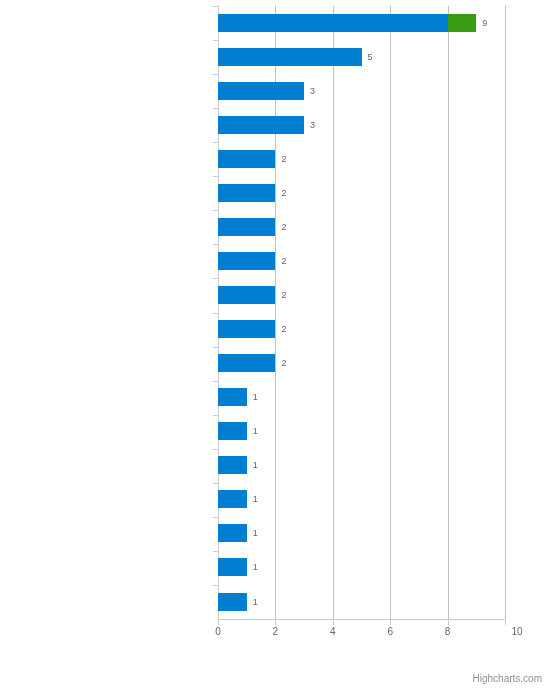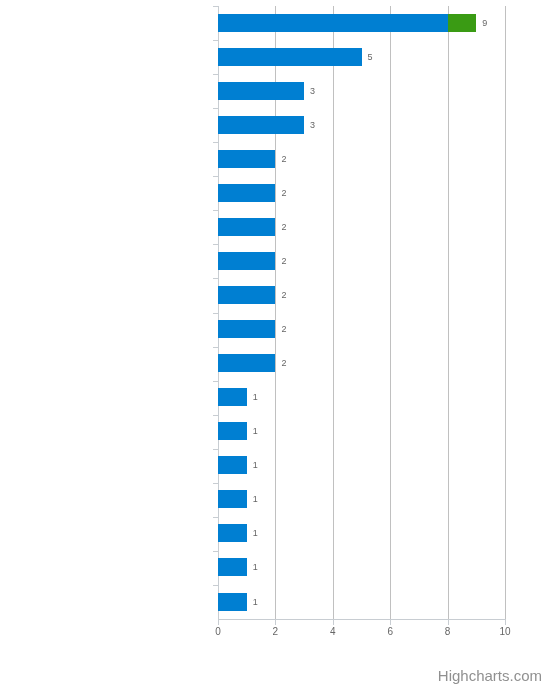--- a/index.html
+++ b/index.html
@@ -143,21 +143,21 @@
     font-size: 11px;
     font-weight: bold;
     color: #333344;
   }
 
   
   .credits {
     position: absolute;
     right: 8px;
     bottom: 5px;
-    font-size: 15px;
+    font-size: 10px;
     color: #909090;
     text-decoration: none;
   }
 </style>
 </head>
 <body>
 
 <div id="chart-root">
 
   <div class="plot-area">
@@ -306,18 +306,18 @@
       <div class="x-tick-label" style="left: 203px; margin-left: 0px; padding-left: 0px; transform: none;">0</div>
       <div class="x-tick" style="left: 275.4px;"></div>
       <div class="x-tick-label" style="left: 260.4px; margin-left: 0px; padding-left: 0px; transform: none;">2</div>
       <div class="x-tick" style="left: 332.8px;"></div>
       <div class="x-tick-label" style="left: 317.8px; margin-left: 0px; padding-left: 0px; transform: none;">4</div>
       <div class="x-tick" style="left: 390.2px;"></div>
       <div class="x-tick-label" style="left: 375.2px; margin-left: 0px; padding-left: 0px; transform: none;">6</div>
       <div class="x-tick" style="left: 447.6px;"></div>
       <div class="x-tick-label" style="left: 432.6px; margin-left: 0px; padding-left: 0px; transform: none;">8</div>
       <div class="x-tick" style="left: 505px;"></div>
-      <div class="x-tick-label" style="left: 490px; margin-left: 0px; padding-left: 0px; transform: none;">10</div>
+      <div class="x-tick-label" style="left: 502px; margin-left: 0px; padding-left: 0px; transform: none;">10</div>
     </div>
 
 
   <a class="credits" href="#">Highcharts.com</a>
 </div>
 
 </body></html>

